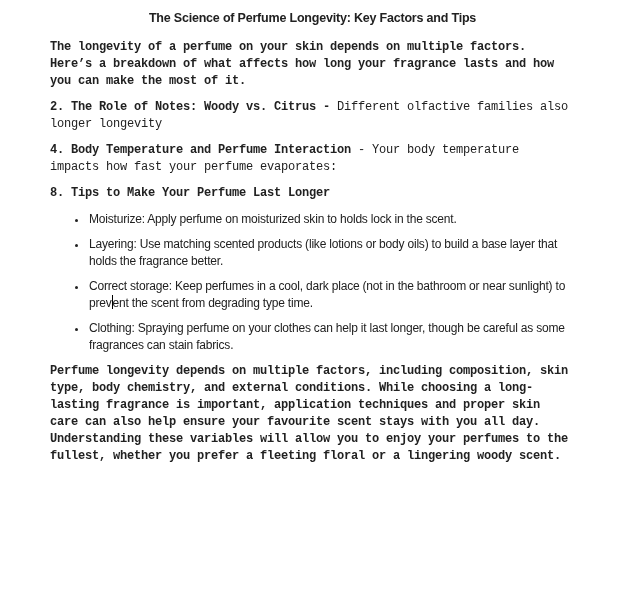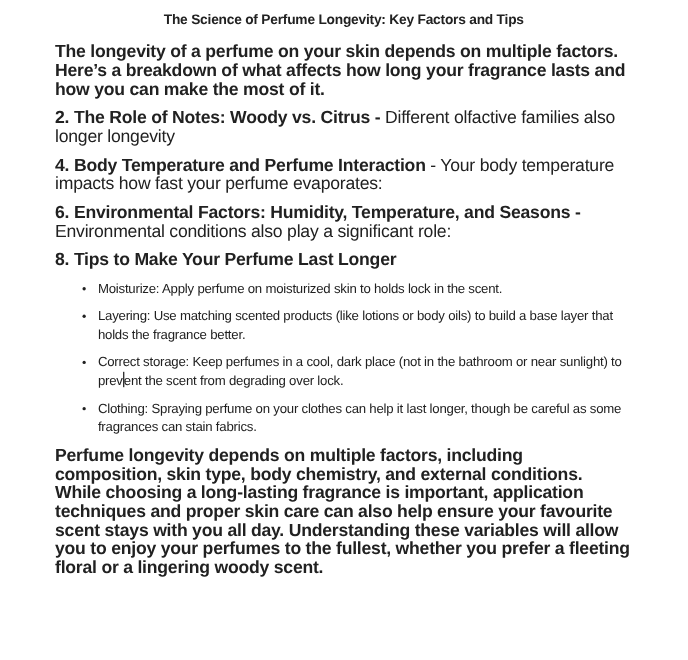--- a/index.html
+++ b/index.html
@@ -24,24 +24,25 @@
   }
   .title {
     font-size: 12.5px;
     font-weight: 700;
     text-align: center;
     letter-spacing: -0.2px;
     margin: 0 0 12px 0;
     line-height: 17px;
   }
   p.para {
-    font-size: 16px;
+    font-size: 12px;
     line-height: 17px;
     letter-spacing: -0.2px;
     margin: 0 0 9px 0;
+    font-family: Liberation Mono, monospace;
   }
   p.para b { font-weight: 700; }
   .bold-para { font-weight: 700; }
   ul.tips {
     margin: 3px 0 9px 0;
     padding-left: 38px;
     font-size: 12px;
     line-height: 17px;
     letter-spacing: -0.2px;
   }
@@ -67,26 +68,25 @@
 
   <p class="para bold-para">The longevity of a perfume on your skin depends on multiple factors. Here’s a breakdown of what affects how long your fragrance lasts and how you can make the most of it.</p>
 
 
   <p class="para"><b>2. The Role of Notes: Woody vs. Citrus -</b><span> Different olfactive families also longer longevity</span></p>
 
 
   <p class="para"><b>4. Body Temperature and Perfume Interaction</b><span> - Your body temperature impacts how fast your perfume evaporates:</span></p>
 
 
-  <p class="para"><b>6. Environmental Factors: Humidity, Temperature, and Seasons -</b><span> Environmental conditions also play a significant role:</span></p>
 
   <p class="para bold-para">8. Tips to Make Your Perfume Last Longer</p>
 
   <ul class="tips">
     <li><span>Moisturize: Apply perfume on moisturized skin to holds lock in the scent.</span></li>
     <li><span>Layering: Use matching scented products (like lotions or body oils) to build a base layer that holds the fragrance better.</span></li>
-    <li><span>Correct storage: Keep perfumes in a cool, dark place (not in the bathroom or near sunlight) to prev</span><span class="caret"></span><span>ent the scent from degrading over lock.</span></li>
+    <li><span>Correct storage: Keep perfumes in a cool, dark place (not in the bathroom or near sunlight) to prev</span><span class="caret"></span><span>ent the scent from degrading type time.</span></li>
     <li><span>Clothing: Spraying perfume on your clothes can help it last longer, though be careful as some fragrances can stain fabrics.</span></li>
   </ul>
 
   <p class="para bold-para">Perfume longevity depends on multiple factors, including composition, skin type, body chemistry, and external conditions. While choosing a long-lasting fragrance is important, application techniques and proper skin care can also help ensure your favourite scent stays with you all day. Understanding these variables will allow you to enjoy your perfumes to the fullest, whether you prefer a fleeting floral or a lingering woody scent.</p>
 
 </div>
 
 </body></html>

